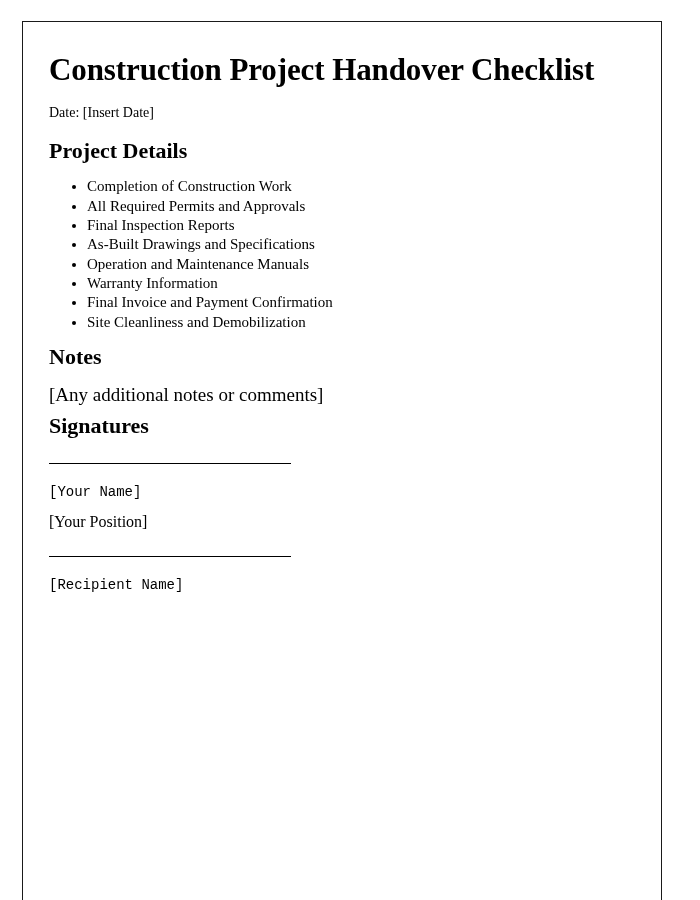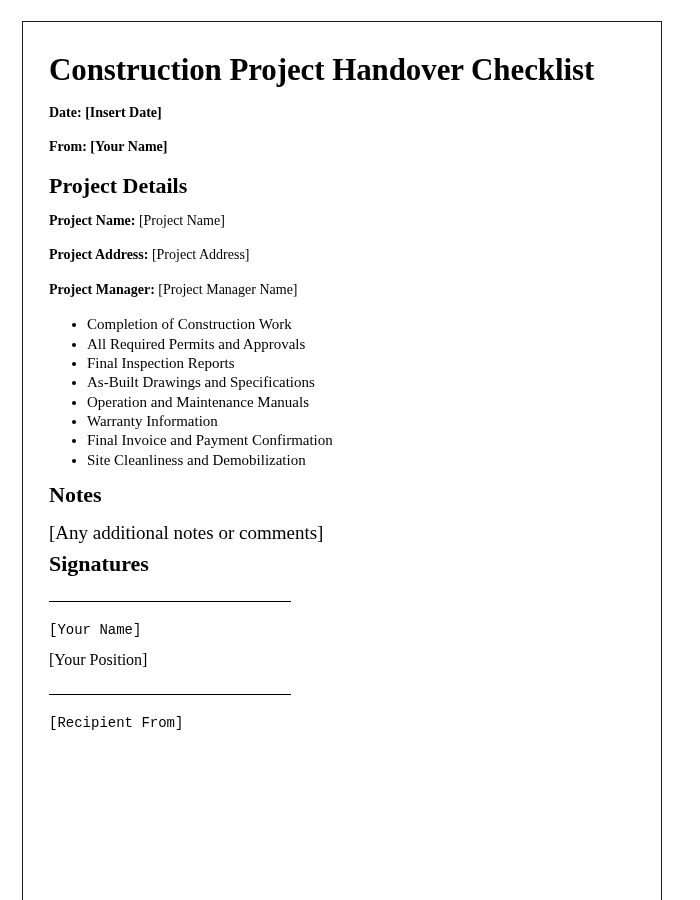--- a/index.html
+++ b/index.html
@@ -33,21 +33,20 @@
     font-size: 31px;
     font-weight: bold;
     line-height: 1.12;
     letter-spacing: -0.1px;
     margin: 9px 0 0 0;
     white-space: nowrap;
   }
 
   .meta-block {
     margin-top: 16px;
-    font-weight: bold;
   }
   .meta-line {
     font-size: 14px;
     line-height: 1.25;
     margin: 0 0 17px 0;
   }
 
   .section-title {
     font-size: 22px;
     font-weight: bold;
@@ -109,39 +108,24 @@
 </style>
 </head>
 <body>
 
 <div class="page-sheet">
 
   <h1 class="doc-title">Construction Project Handover Checklist</h1>
 
   <div class="meta-block">
     <p class="meta-line">Date: [Insert Date]</p>
-    <p class="meta-line">From: [Your Name]</p>
   </div>
 
   <h2 class="section-title">Project Details</h2>
 
-  <div>
-    <p class="detail-line">
-      <span class="lbl">Project Name:</span>
-      <span>[Project Name]</span>
-    </p>
-    <p class="detail-line">
-      <span class="lbl">Project Address:</span>
-      <span>[Project Address]</span>
-    </p>
-    <p class="detail-line">
-      <span class="lbl">Project Manager:</span>
-      <span>[Project Manager Name]</span>
-    </p>
-  </div>
 
 
   <ul class="checklist">
     <li>Completion of Construction Work</li>
     <li>All Required Permits and Approvals</li>
     <li>Final Inspection Reports</li>
     <li>As-Built Drawings and Specifications</li>
     <li>Operation and Maintenance Manuals</li>
     <li>Warranty Information</li>
     <li>Final Invoice and Payment Confirmation</li>
@@ -155,16 +139,16 @@
   <h2 class="section-title tight-top">Signatures</h2>
 
   <div class="sig-group">
     <hr class="sig-rule">
     <p class="sig-name">[Your Name]</p>
     <p class="sig-position">[Your Position]</p>
   </div>
 
   <div class="sig-group">
     <hr class="sig-rule">
-    <p class="sig-name">[Recipient From]</p>
+    <p class="sig-name">[Recipient Name]</p>
   </div>
 
 </div>
 
 </body></html>

